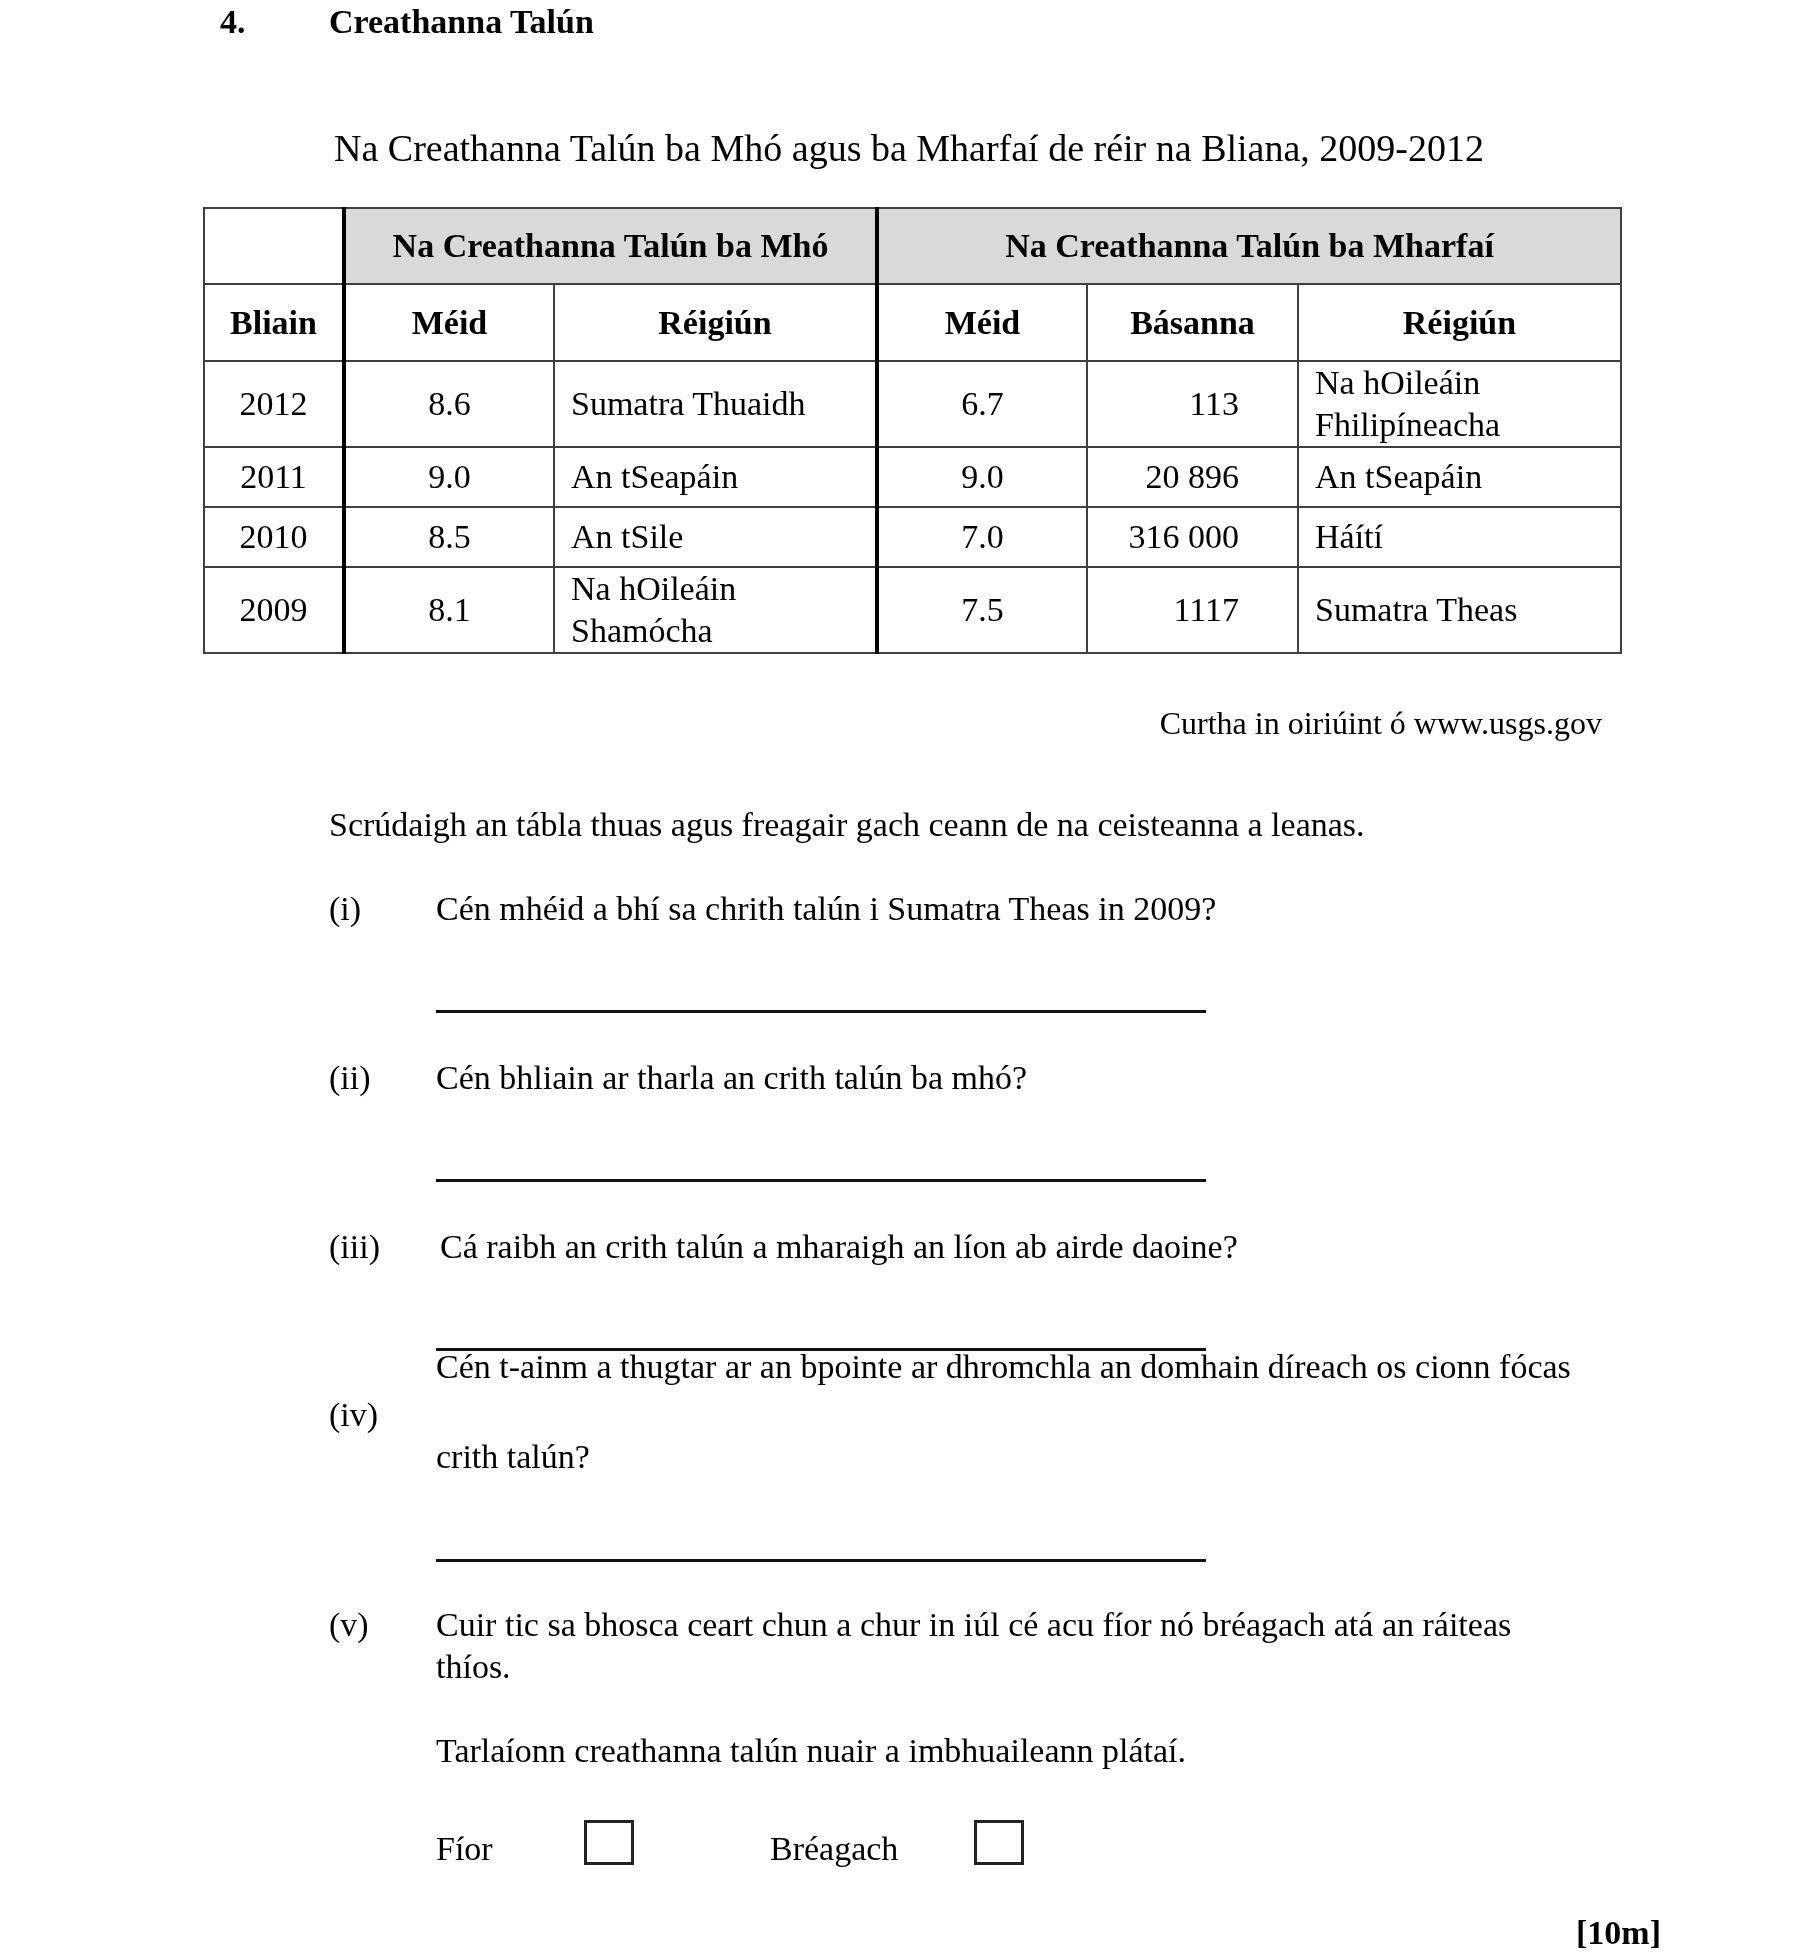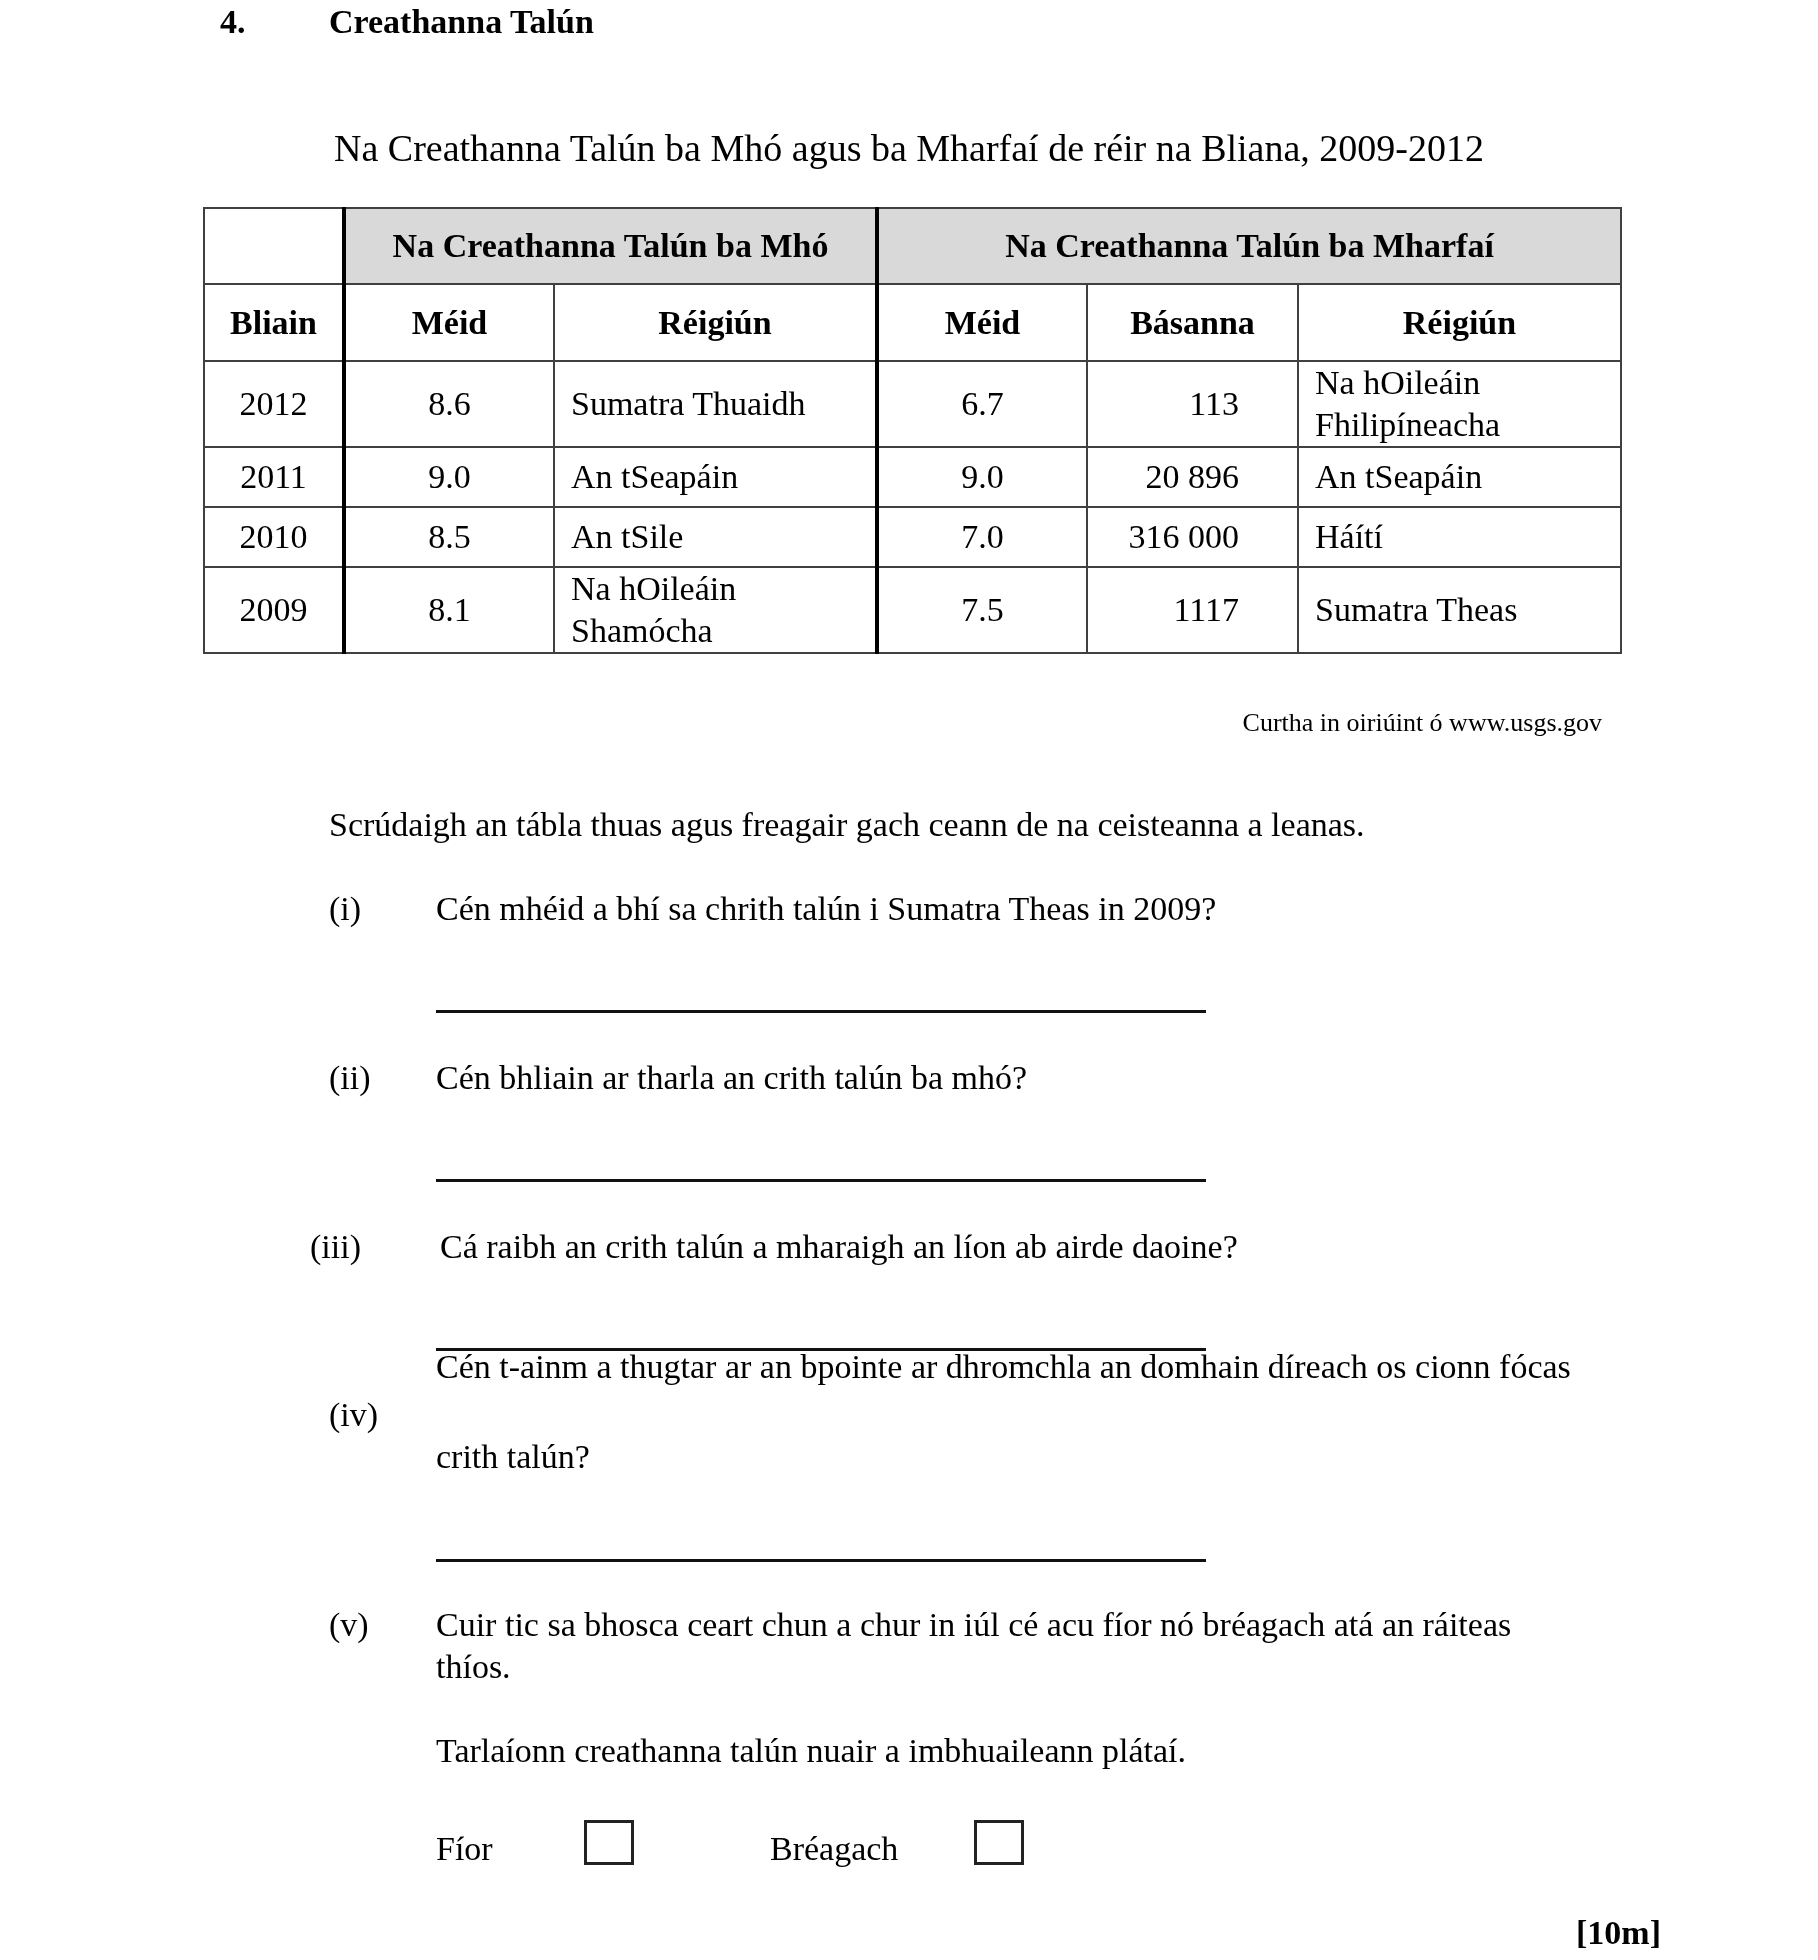--- a/index.html
+++ b/index.html
@@ -4,21 +4,21 @@
 <style>
   html, body { margin: 0; padding: 0; background: #ffffff; }
   body {
     width: 1818px; height: 1960px; position: relative; overflow: hidden;
     font-family: "Liberation Serif", "DejaVu Serif", serif; color: #000;
   }
   .abs { position: absolute; white-space: nowrap; }
   .q-heading { font-weight: bold; font-size: 34px; line-height: 40px; }
   .table-title { font-size: 38px; line-height: 44px; left: 0; width: 1818px; text-align: center; top: 126px; }
   .body-text { font-size: 34px; line-height: 42px; }
-  .source { font-size: 26px; line-height: 30px; text-align: right; }
+  .source { font-size: 32px; line-height: 30px; text-align: right; }
 
   table.quake {
     position: absolute; left: 203px; top: 207px;
     border-collapse: collapse; table-layout: fixed;
     font-size: 34px;
   }
   table.quake td, table.quake th {
     border: 2px solid #404040; padding: 0 16px; vertical-align: middle;
     line-height: 40px;
   }
@@ -109,21 +109,21 @@
 <div class="abs body-text" style="left:329px; top:804px;">Scrúdaigh an tábla thuas agus freagair gach ceann de na ceisteanna a leanas.</div>
 
 <div class="abs body-text" style="left:329px; top:888px;">(i)</div>
 <div class="abs body-text" style="left:436px; top:888px;">Cén mhéid a bhí sa chrith talún i Sumatra Theas in 2009?</div>
 <div class="answer-line" style="left:436px; width:770px; top:1010px;"></div>
 
 <div class="abs body-text" style="left:329px; top:1057px;">(ii)</div>
 <div class="abs body-text" style="left:436px; top:1057px;">Cén bhliain ar tharla an crith talún ba mhó?</div>
 <div class="answer-line" style="left:436px; width:770px; top:1179px;"></div>
 
-<div class="abs body-text" style="left:310px; top:1226px;">(iii)</div>
+<div class="abs body-text" style="left:329px; top:1226px;">(iii)</div>
 <div class="abs body-text" style="left:440px; top:1226px;">Cá raibh an crith talún a mharaigh an líon ab airde daoine?</div>
 <div class="answer-line" style="left:436px; width:770px; top:1348px;"></div>
 
 <div class="abs body-text" style="left:329px; top:1394px;">(iv)</div>
 <div class="abs body-text" style="left:436px; top:1346px;">Cén t-ainm a thugtar ar an bpointe ar dhromchla an domhain díreach os cionn fócas</div>
 <div class="abs body-text" style="left:436px; top:1436px;">crith talún?</div>
 <div class="answer-line" style="left:436px; width:770px; top:1559px;"></div>
 
 <div class="abs body-text" style="left:329px; top:1604px;">(v)</div>
 <div class="abs body-text" style="left:436px; top:1604px;">Cuir tic sa bhosca ceart chun a chur in iúl cé acu fíor nó bréagach atá an ráiteas</div>

